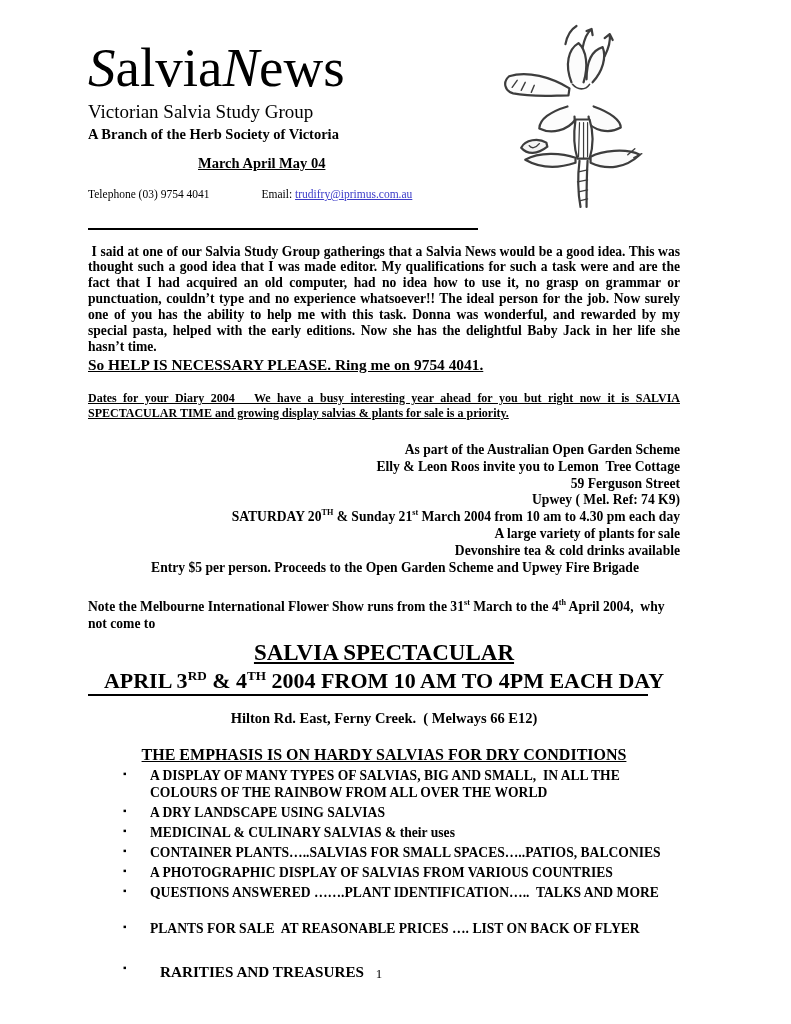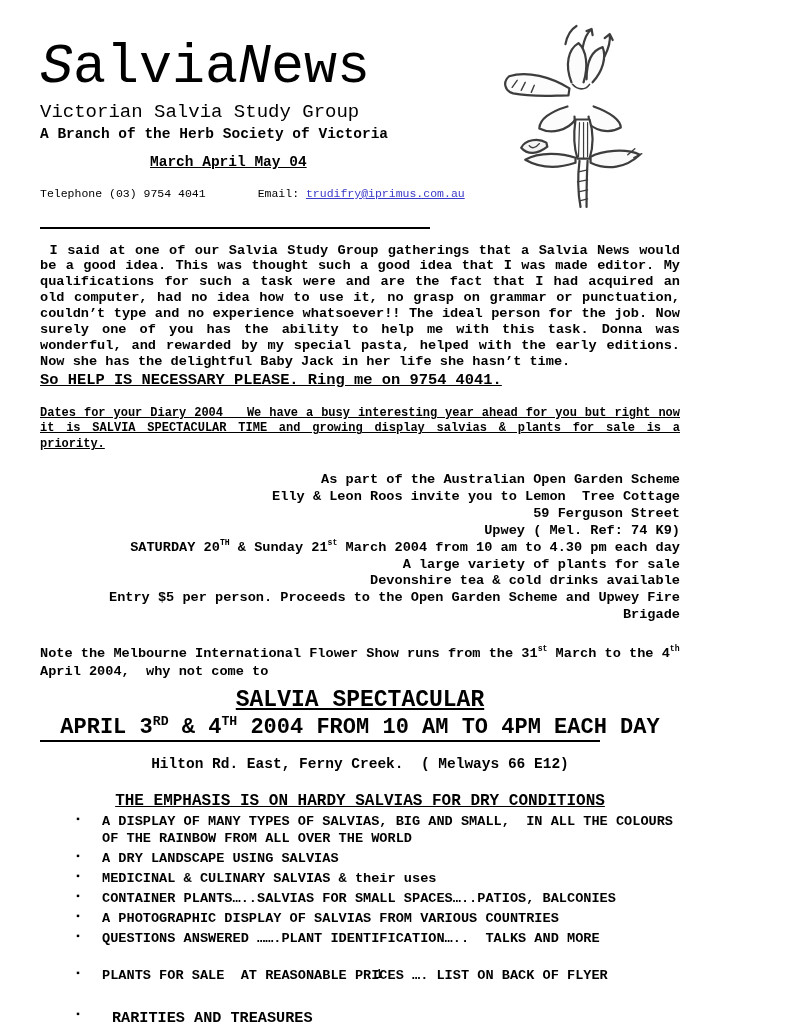--- a/index.html
+++ b/index.html
@@ -1,43 +1,43 @@
 <!DOCTYPE html>
 <html><head>
 <meta charset="utf-8">
 <style>
   html,body{margin:0;padding:0;background:#ffffff;}
   .page{
     position:relative;
     width:758px;height:1024px;
     background:#ffffff;
     color:#000;
-    font-family:Liberation Mono, monospace;
+    font-family:Liberation Serif, serif;
     box-sizing:border-box;
-    padding:40px 78px 0 40px;
+    padding:40px 78px 0 88px;
     overflow:hidden;
   }
   
   .title{margin:0;font-size:55px;font-weight:400;line-height:1;letter-spacing:0;}
   .title .it{font-style:italic;}
   .subtitle{font-size:19px;margin-top:6px;}
   .branch{font-size:14.5px;font-weight:bold;margin-top:3px;}
   .issue{display:inline-block;font-size:14.5px;font-weight:bold;text-decoration:underline;margin:12px 0 0 110px;}
   .contact{font-size:11.5px;margin-top:15px;line-height:1.35;}
   .email-wrap{margin-left:52px;}
   a.email{color:#3a3ac8;text-decoration:underline;cursor:pointer;}
   .flower{position:absolute;left:486px;top:24px;width:178px;height:186px;}
   
   .top-rule{margin-top:25px;width:390px;border-top:2.5px solid #000;}
   .intro{margin:14px 0 0;font-size:13.6px;font-weight:bold;text-align:justify;line-height:1.17;}
   .help{margin:1px 0 0;font-size:15.4px;font-weight:bold;text-decoration:underline;}
   .diary{margin:17px 0 0;font-size:12px;font-weight:bold;text-decoration:underline;text-align:justify;line-height:1.3;}
   .og{margin-top:20px;font-size:13.6px;font-weight:bold;line-height:1.24;}
   .og-r{text-align:right;}
-  .og-entry{text-align:right;padding-left:22px;}
+  .og-entry{text-align:center;padding-left:22px;}
   sup{font-size:0.6em;line-height:0;}
   .note{margin:21px 0 0;font-size:13.6px;font-weight:bold;line-height:1.3;}
   .spec-title{margin:7px 0 0;font-size:23px;font-weight:bold;text-decoration:underline;text-align:center;}
   .april-line{position:relative;margin-top:2px;padding-bottom:4px;font-size:22px;font-weight:bold;text-align:center;}
   .april-bar{position:absolute;left:0;bottom:2px;width:560px;height:2.5px;background:#000;}
   .venue{margin-top:11px;text-align:center;font-size:14.5px;font-weight:bold;line-height:1.35;}
   .emphasis{margin:17px 0 0;font-size:16px;font-weight:bold;text-decoration:underline;text-align:center;}
   
   .bullets{list-style:none;margin:4px 0 0;padding:0;font-size:13.6px;font-weight:bold;}
   .bullets li{position:relative;padding-left:62px;line-height:1.25;margin-top:3px;}

